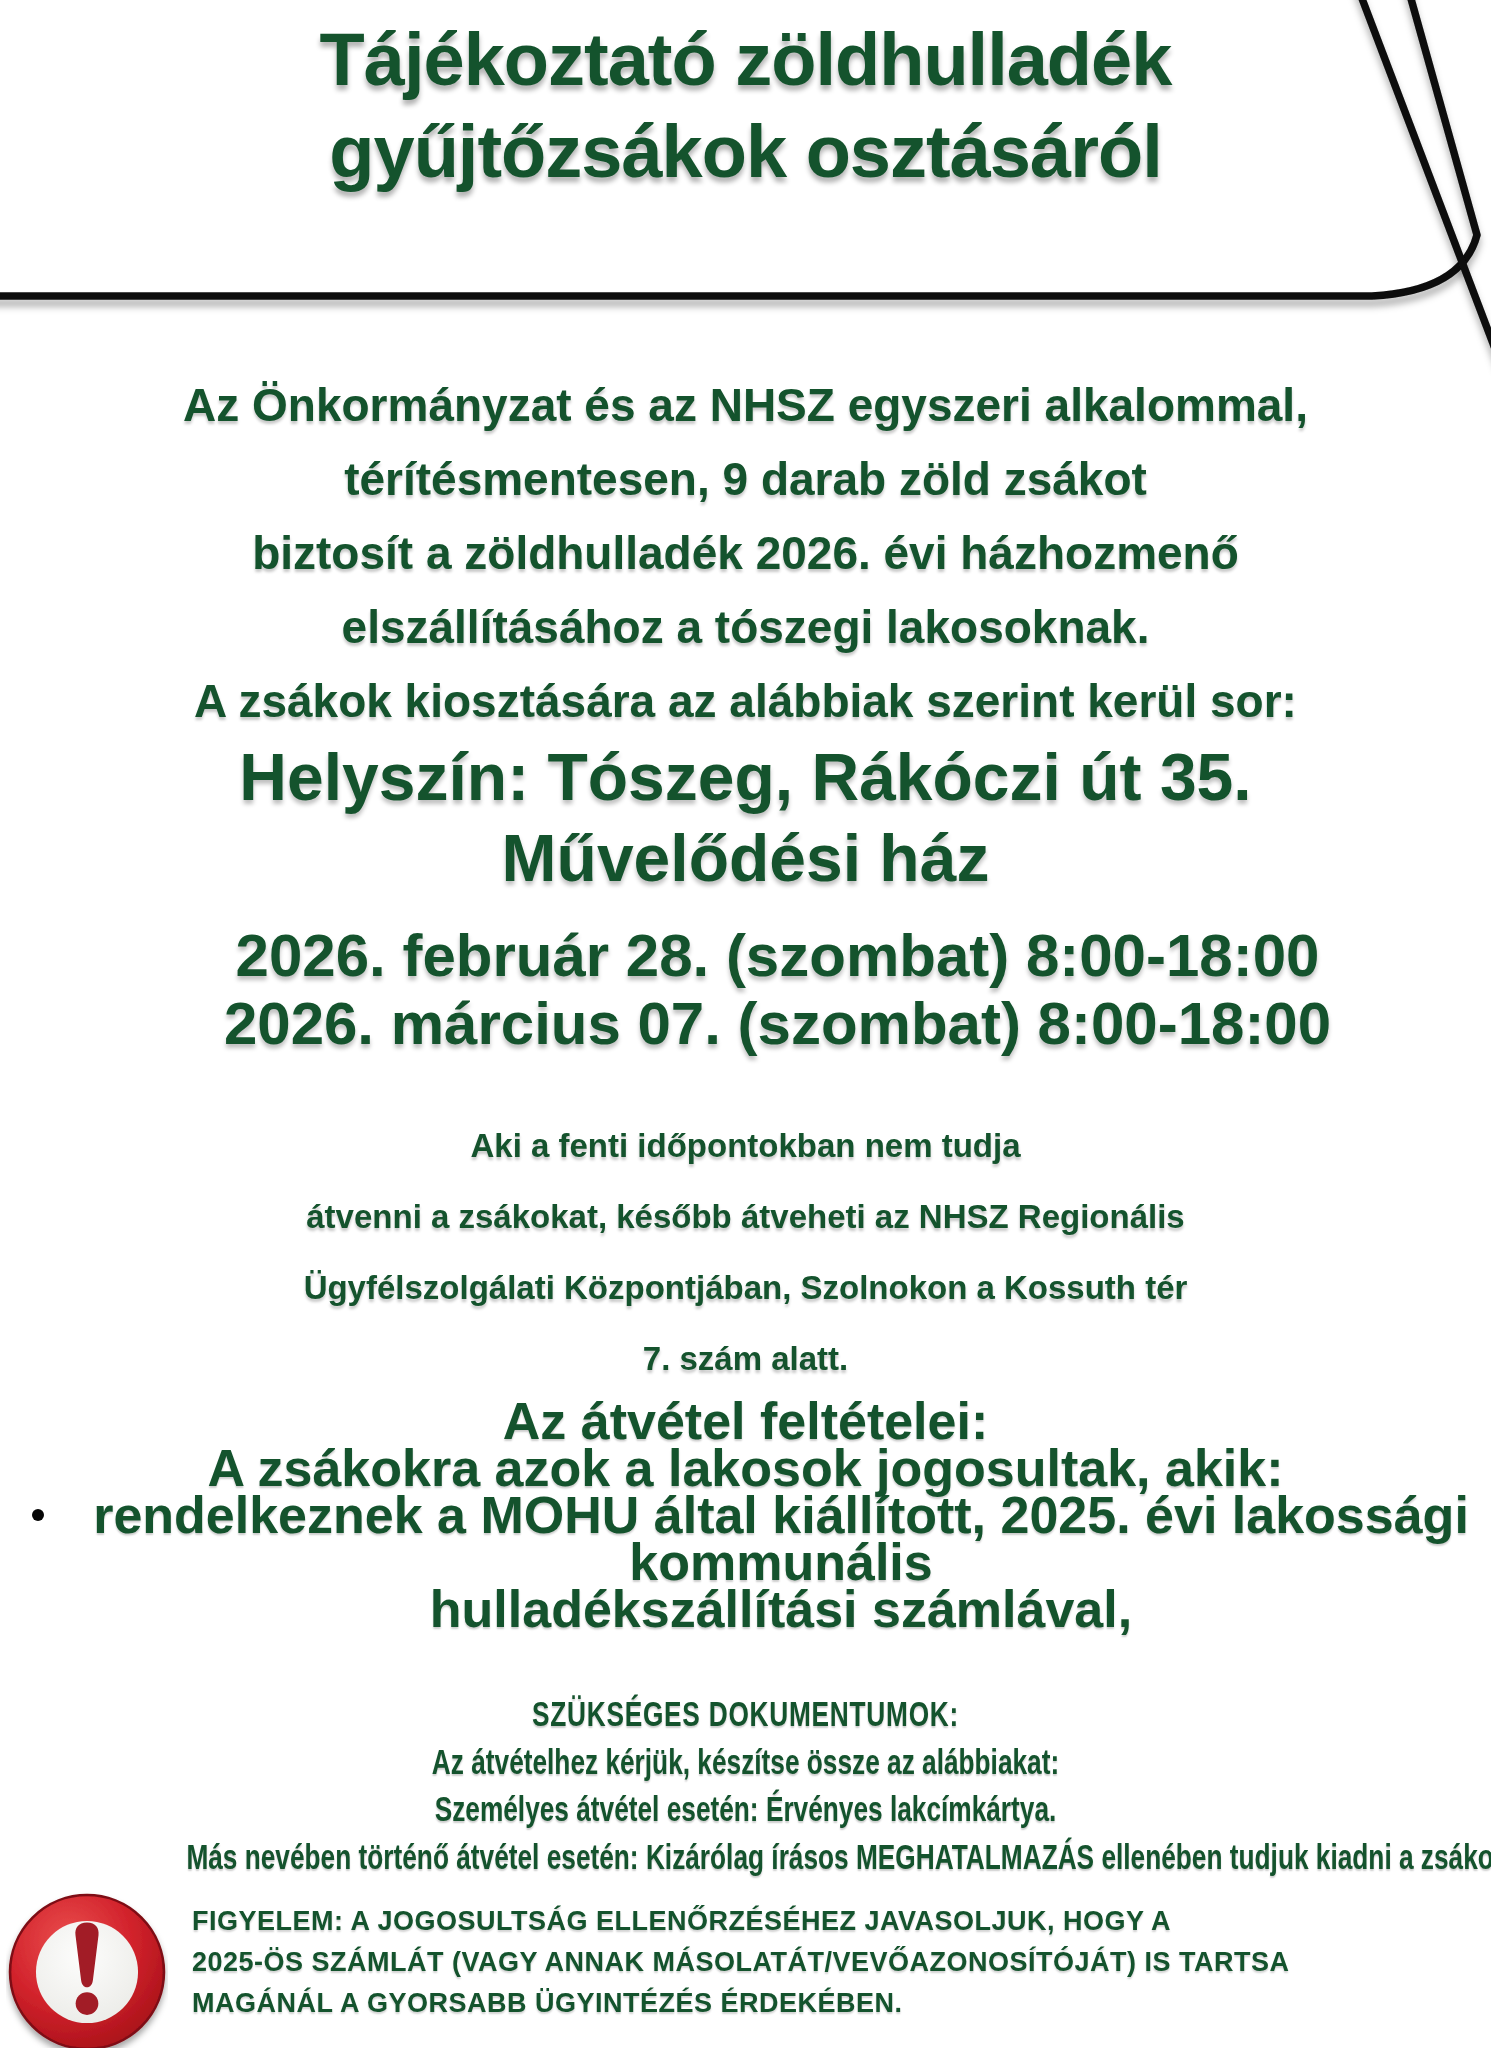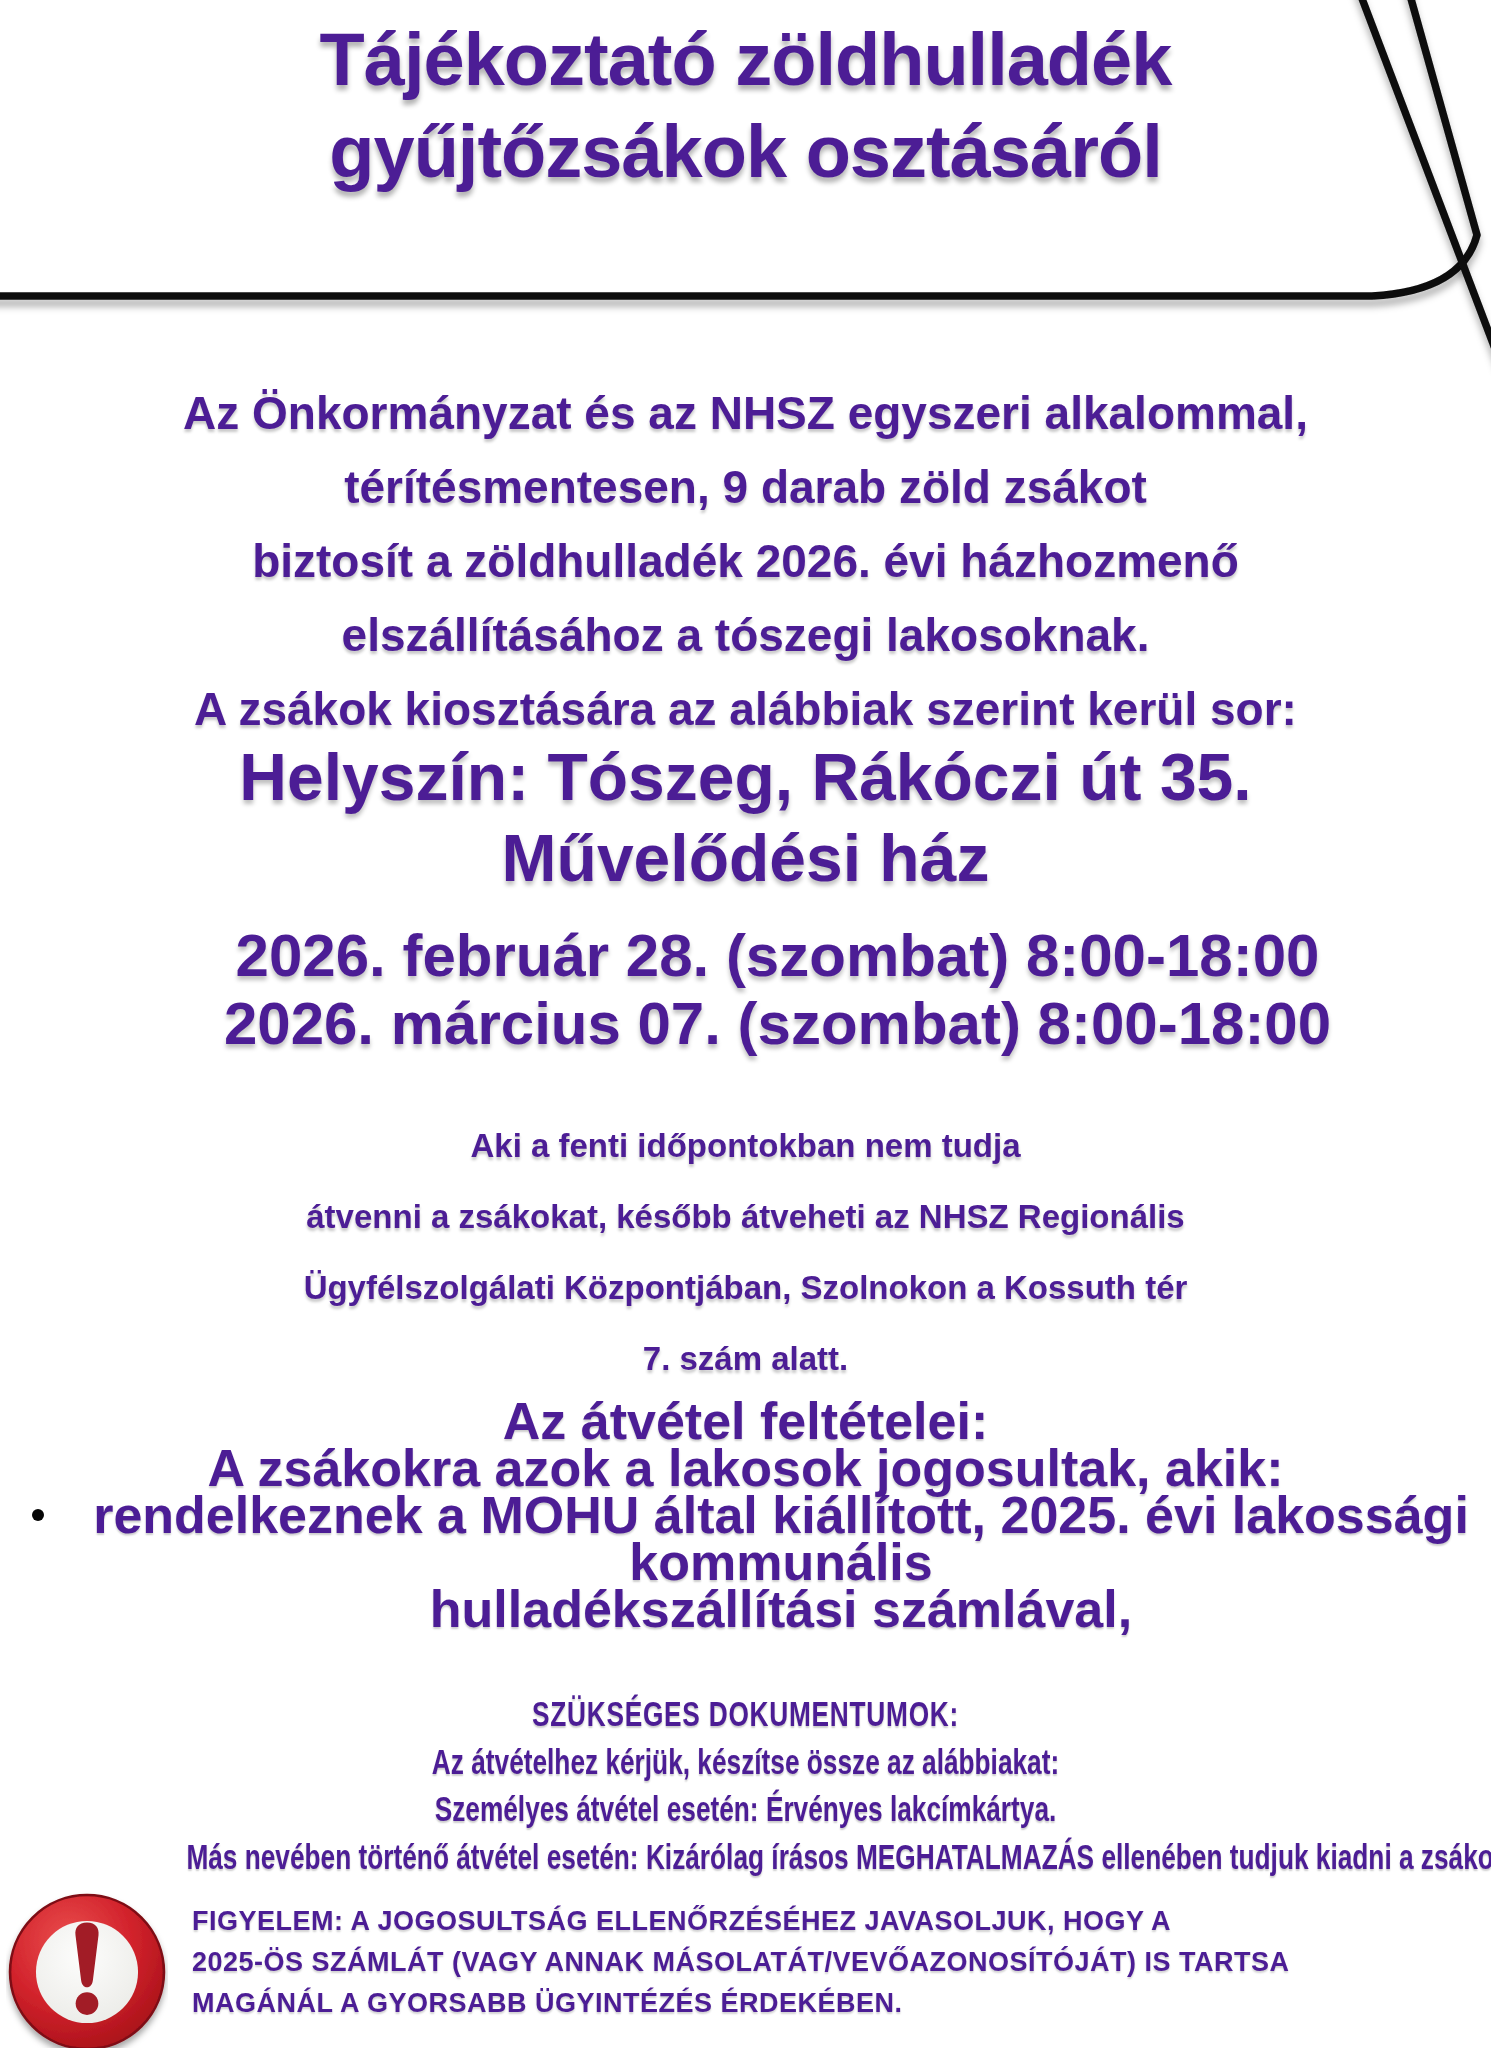--- a/index.html
+++ b/index.html
@@ -2,33 +2,33 @@
 <html><head>
 <meta charset="utf-8">
 <style>
   html,body{margin:0;padding:0;background:#ffffff;}
   .page{
     position:relative;
     width:1491px;height:2048px;
     background:#ffffff;
     overflow:hidden;
     font-family:"Liberation Sans", sans-serif;
-    color:#4c1d95;
+    color:#14532d;
     font-weight:700;
   }
   .abs{position:absolute;left:0;width:100%;text-align:center;}
   .deco{position:absolute;top:0;left:0;pointer-events:none;}
 
   .title{
     top:14px;
     font-size:74px;line-height:92px;letter-spacing:-1px;
     text-shadow:0 5px 5px rgba(0,0,0,0.30);
   }
   .intro{
-    top:376px;
+    top:368px;
     font-size:46px;line-height:74px;
     text-shadow:0 3px 3px rgba(0,0,0,0.22);
   }
   .location{
     top:737px;
     font-size:66px;line-height:81px;
     text-shadow:0 4px 4px rgba(0,0,0,0.25);
   }
   .dates{
     top:922px;

